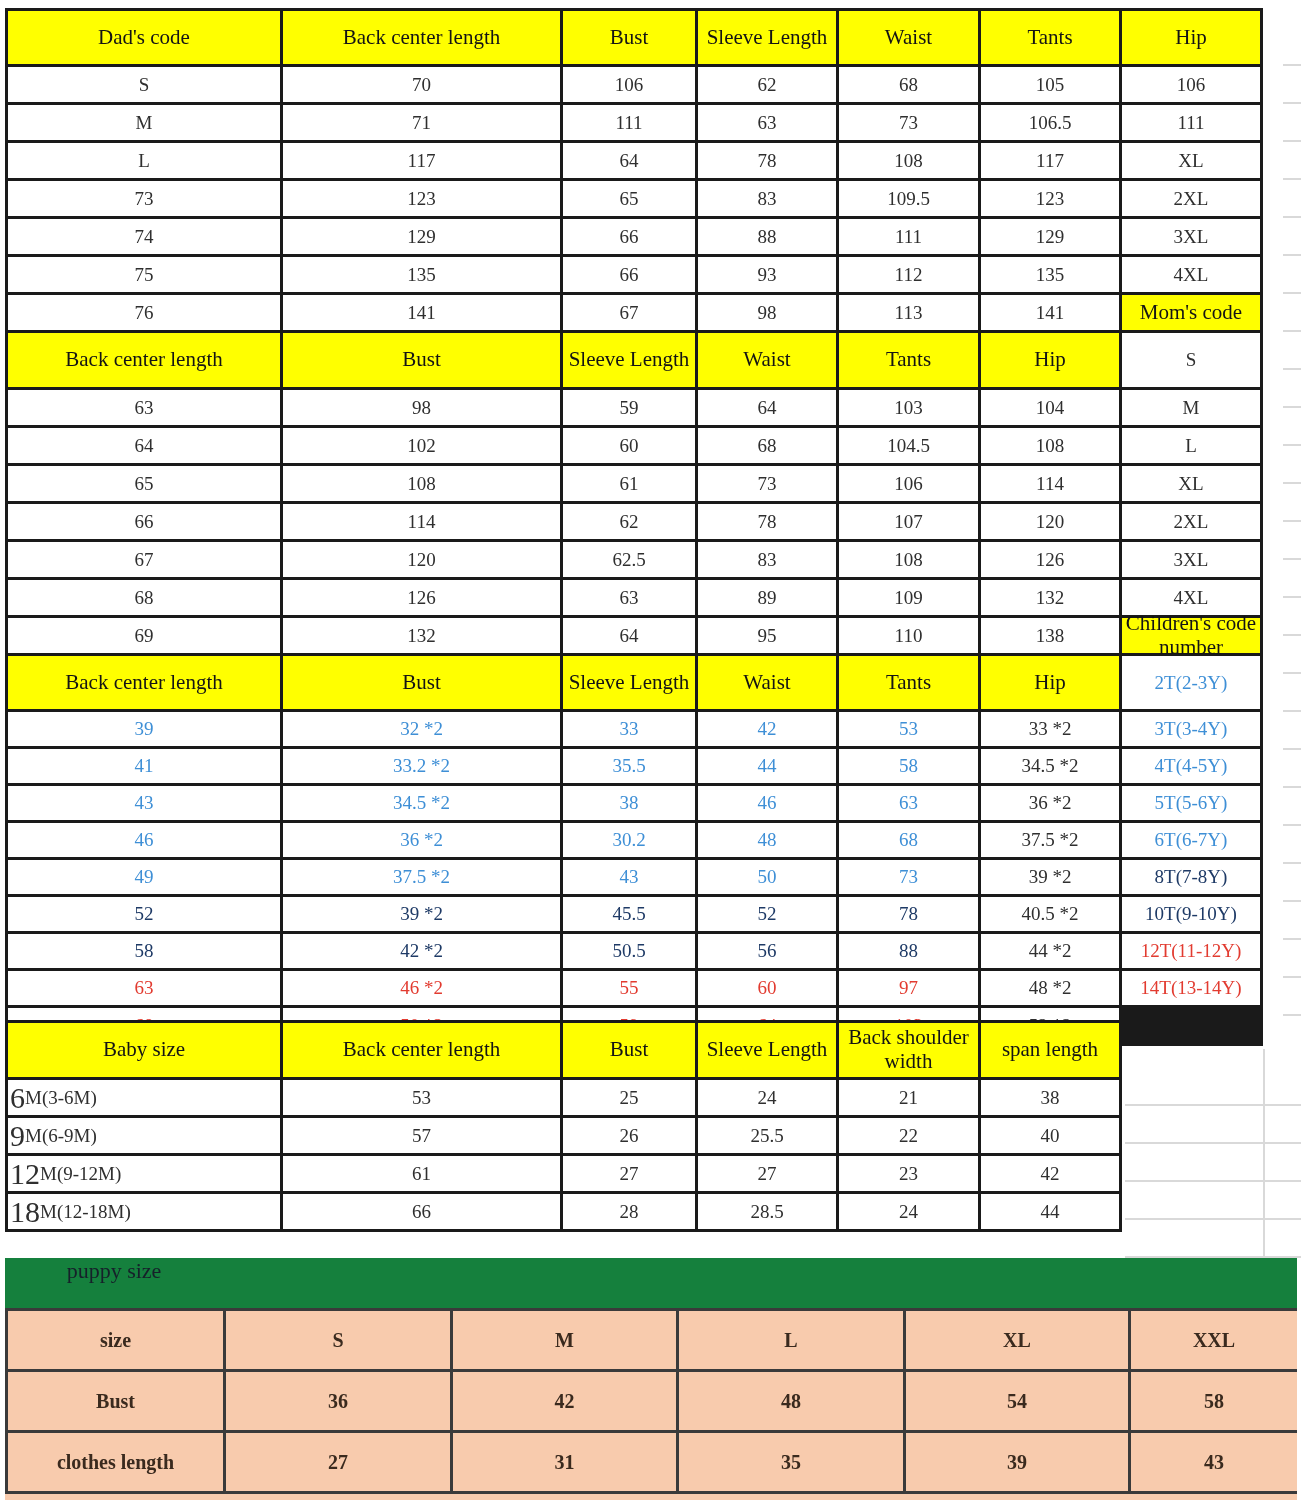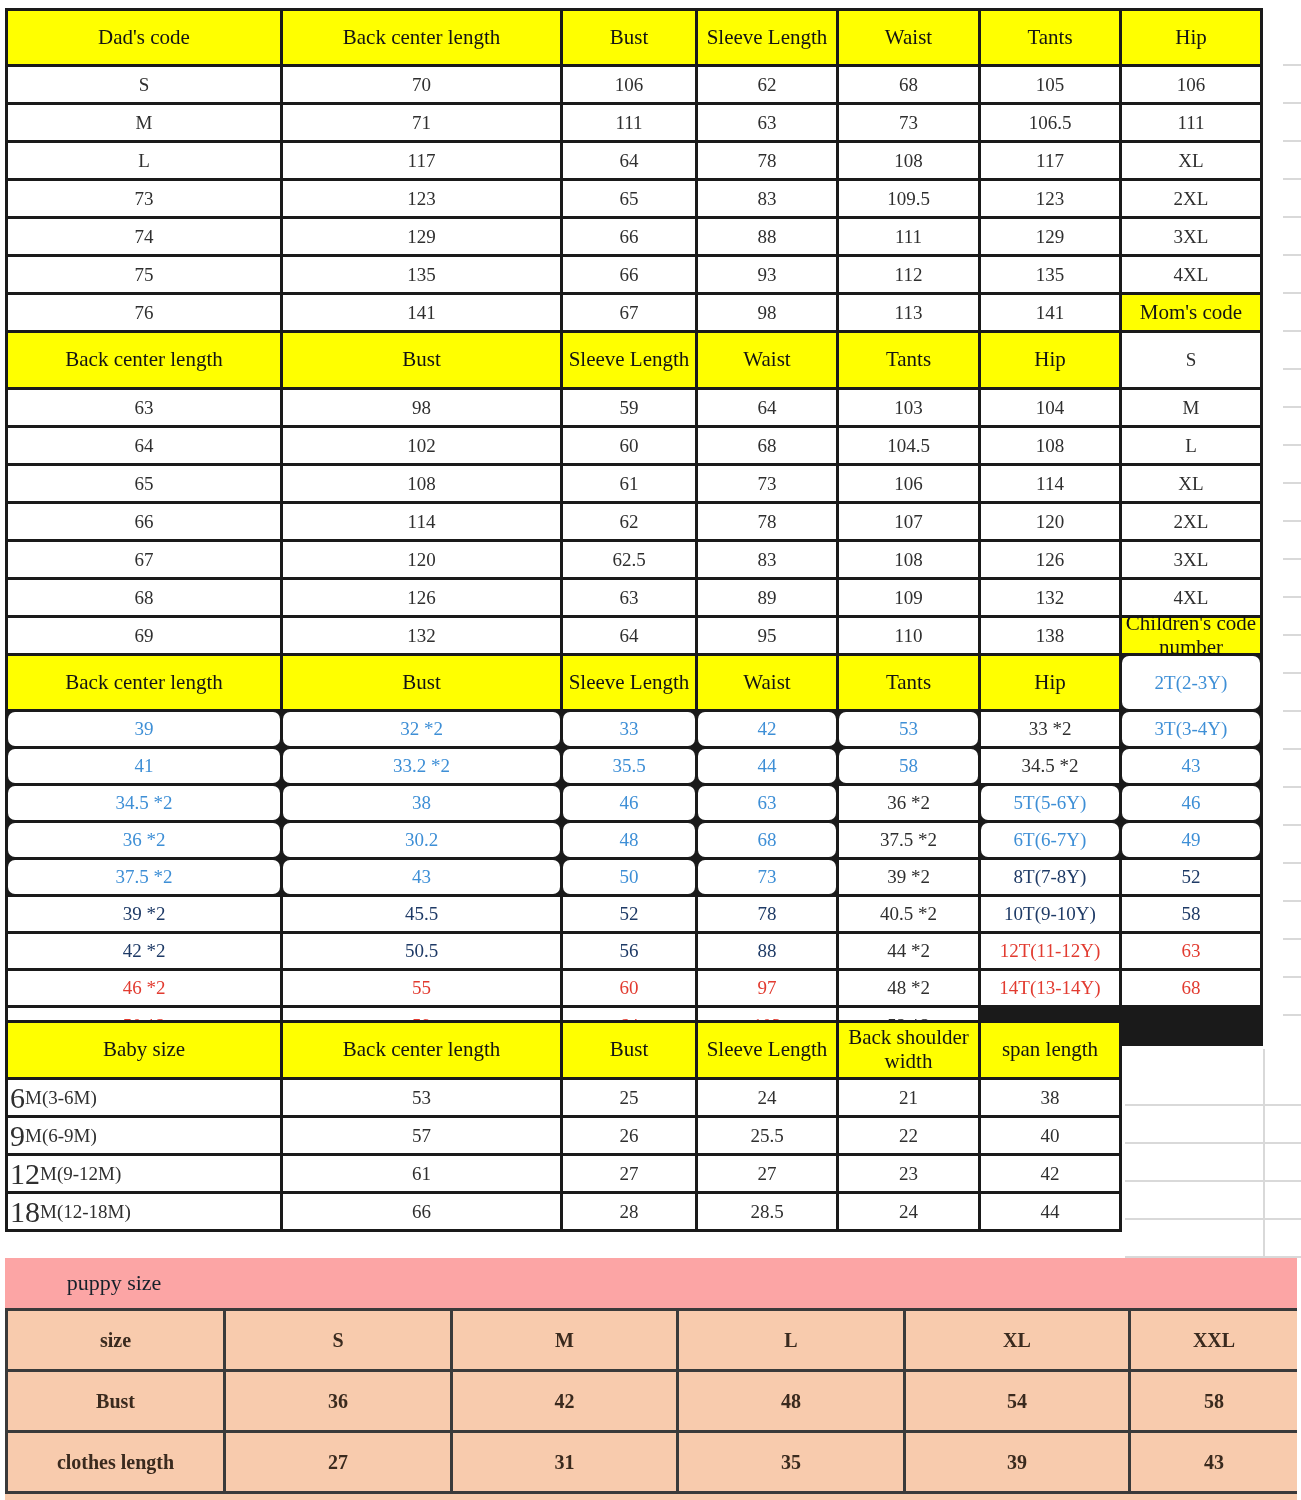--- a/index.html
+++ b/index.html
@@ -9,27 +9,27 @@
   #main{left:5px;top:8px;
         grid-template-columns:272px 277px 132px 138px 139px 138px 138px;
         grid-template-rows:53px 35px 35px 35px 35px 35px 35px 35px 54px 35px 35px 35px 35px 35px 35px 35px 53px 34px 34px 34px 34px 34px 34px 34px 34px 35px;}
   #baby{left:5px;top:1020px;
         grid-template-columns:272px 277px 132px 138px 139px 138px;
         grid-template-rows:54px 35px 35px 35px 35px;}
   .hd{background:#ffff00;display:flex;align-items:center;justify-content:center;text-align:center;
       font-size:21px;color:#141414;line-height:1.12;}
   .v{background:#ffffff;display:flex;align-items:center;justify-content:center;
      font-size:19px;color:#2f2f2f;}
-  .blu{color:#3e8fd6;border-radius:7px;}
+  .blu{color:#3e8fd6;}
   .nav{color:#1e3a66;}
   .red{color:#e23b30;}
   .babylab{justify-content:flex-start;padding-left:2px;}
   .big{font-size:30px;line-height:1;}
-  .banner{position:absolute;left:5px;top:1258px;width:1292px;height:50px;background:#fca5a5;
-          display:flex;align-items:center;}
+  .banner{position:absolute;left:5px;top:1258px;width:1292px;height:50px;background:#15803d;
+          display:flex;}
   .banner span{width:218px;text-align:center;font-size:22px;color:#16202a;}
   #puppy{left:5px;top:1308px;background:#3a3a3a;border:3px solid #3a3a3a;border-right:none;
          grid-template-columns:215px 224px 223px 224px 222px 166px;
          grid-template-rows:58px 58px 58px;}
   .pv{background:#f8cbad;display:flex;align-items:center;justify-content:center;
       font-size:20px;font-weight:bold;color:#3a2a1e;}
   .sliver{position:absolute;left:5px;top:1494px;width:1292px;height:6px;background:#f8cbad;}
   .gutter{position:absolute;left:1283px;top:64px;width:18px;height:982px;
           background:repeating-linear-gradient(to bottom,#d9d9d9 0 2px,transparent 2px 38px);}
   .babygrid{position:absolute;left:1125px;top:1049px;width:176px;height:209px;
@@ -175,20 +175,21 @@
     <div class="v blu">42</div>
     <div class="v blu">53</div>
     <div class="v">33 *2</div>
     <div class="v blu">3T(3-4Y)</div>
     <div class="v blu">41</div>
     <div class="v blu">33.2 *2</div>
     <div class="v blu">35.5</div>
     <div class="v blu">44</div>
     <div class="v blu">58</div>
     <div class="v">34.5 *2</div>
+    <div class="v blu">4T(4-5Y)</div>
     <div class="v blu">43</div>
     <div class="v blu">34.5 *2</div>
     <div class="v blu">38</div>
     <div class="v blu">46</div>
     <div class="v blu">63</div>
     <div class="v">36 *2</div>
     <div class="v blu">5T(5-6Y)</div>
     <div class="v blu">46</div>
     <div class="v blu">36 *2</div>
     <div class="v blu">30.2</div>

